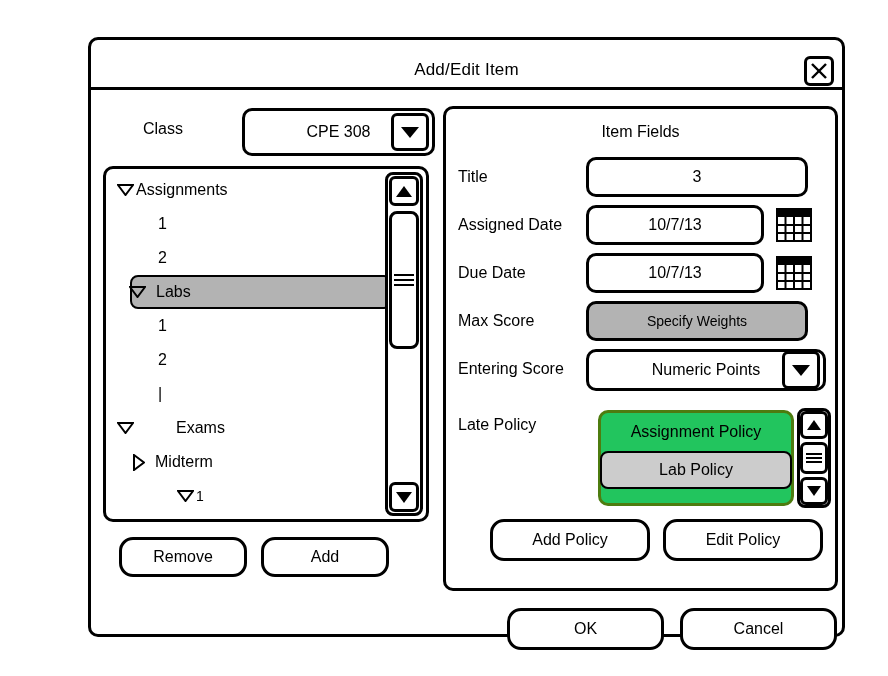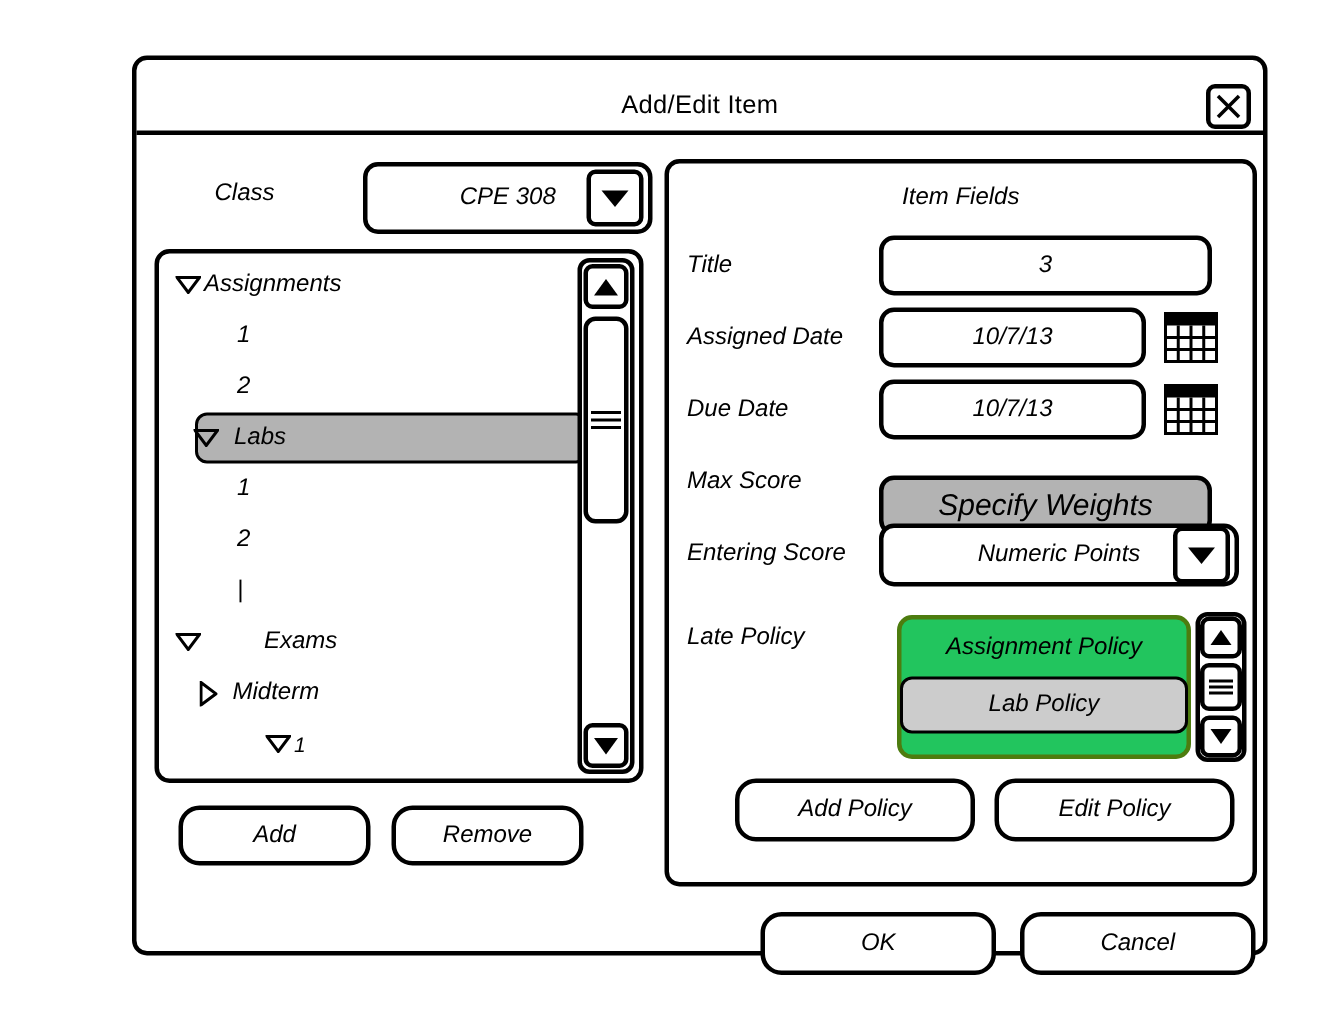--- a/index.html
+++ b/index.html
@@ -35,21 +35,21 @@
   .close-btn {
     position: absolute; right: 8px; top: 4px;
     width: 30px; height: 30px;
     border: 3px solid #000; border-radius: 6px;
     background: #fff;
     box-sizing: border-box;
   }
   .close-btn svg { display:block; }
 
   
-  .body { position: relative; width: 100%; height: 405px; font-style: italic; }
+  .body { position: relative; width: 100%; height: 405px; }
 
   .left-pane { position: absolute; left: 0; top: 0; width: 352px; height: 100%; }
   .right-pane {
     position: absolute; left: 352px; top: 16px;
     width: 395px; height: 485px;
     border: 3px solid #000; border-radius: 10px;
     background: #fff; box-sizing: border-box;
   }
 
   
@@ -154,25 +154,25 @@
     background: #fff; box-sizing: border-box;
     display:flex; align-items:center; justify-content:center;
     font-size: 16px; color:#000;
   }
   .textbox.wide { width: 222px; }
   .textbox.date { width: 178px; }
 
   .cal-icon { position: absolute; left: 190px; top: 3px; width: 36px; height: 34px; }
 
   .gray-btn {
-    position: absolute; left: 0; top: 16px; width: 222px; height: 40px;
+    position: absolute; left: 0; top: 0; width: 222px; height: 40px;
     border: 3px solid #000; border-radius: 10px;
     background: #b3b3b3; box-sizing: border-box;
     display:flex; align-items:center; justify-content:center;
-    font-size: 20px; color:#000;
+    font-size: 14px; color:#000;
   }
   .combo.score-combo { position:absolute; left:0; top:0; width: 240px; height: 42px; }
 
   
   .policy-box {
     position: absolute; left: 152px; top: 301px;
     width: 196px; height: 96px;
     border: 3px solid #4d7c0f; border-radius: 10px;
     background: #22c55e; box-sizing: border-box; text-align: right;
   }
@@ -343,22 +343,22 @@
             </div>
             <div class="vs-btn down">
               <svg width="18" height="13" viewBox="0 0 18 13">
                   <polygon points="1,1 17,1 9,12" fill="#000"></polygon>
                 </svg>
             </div>
           </div>
         </div>
 
         <div class="left-buttons">
+          <div class="btn">Remove</div>
           <div class="btn">Add</div>
-          <div class="btn">Remove</div>
         </div>
       </div>
 
       <div class="right-pane">
         <div class="pane-title">Item Fields</div>
 
         <div class="field-row" style="top:48px;">
           <span class="field-label">Title</span>
           <div class="field-ctrl">
             <div class="textbox wide">3</div>

